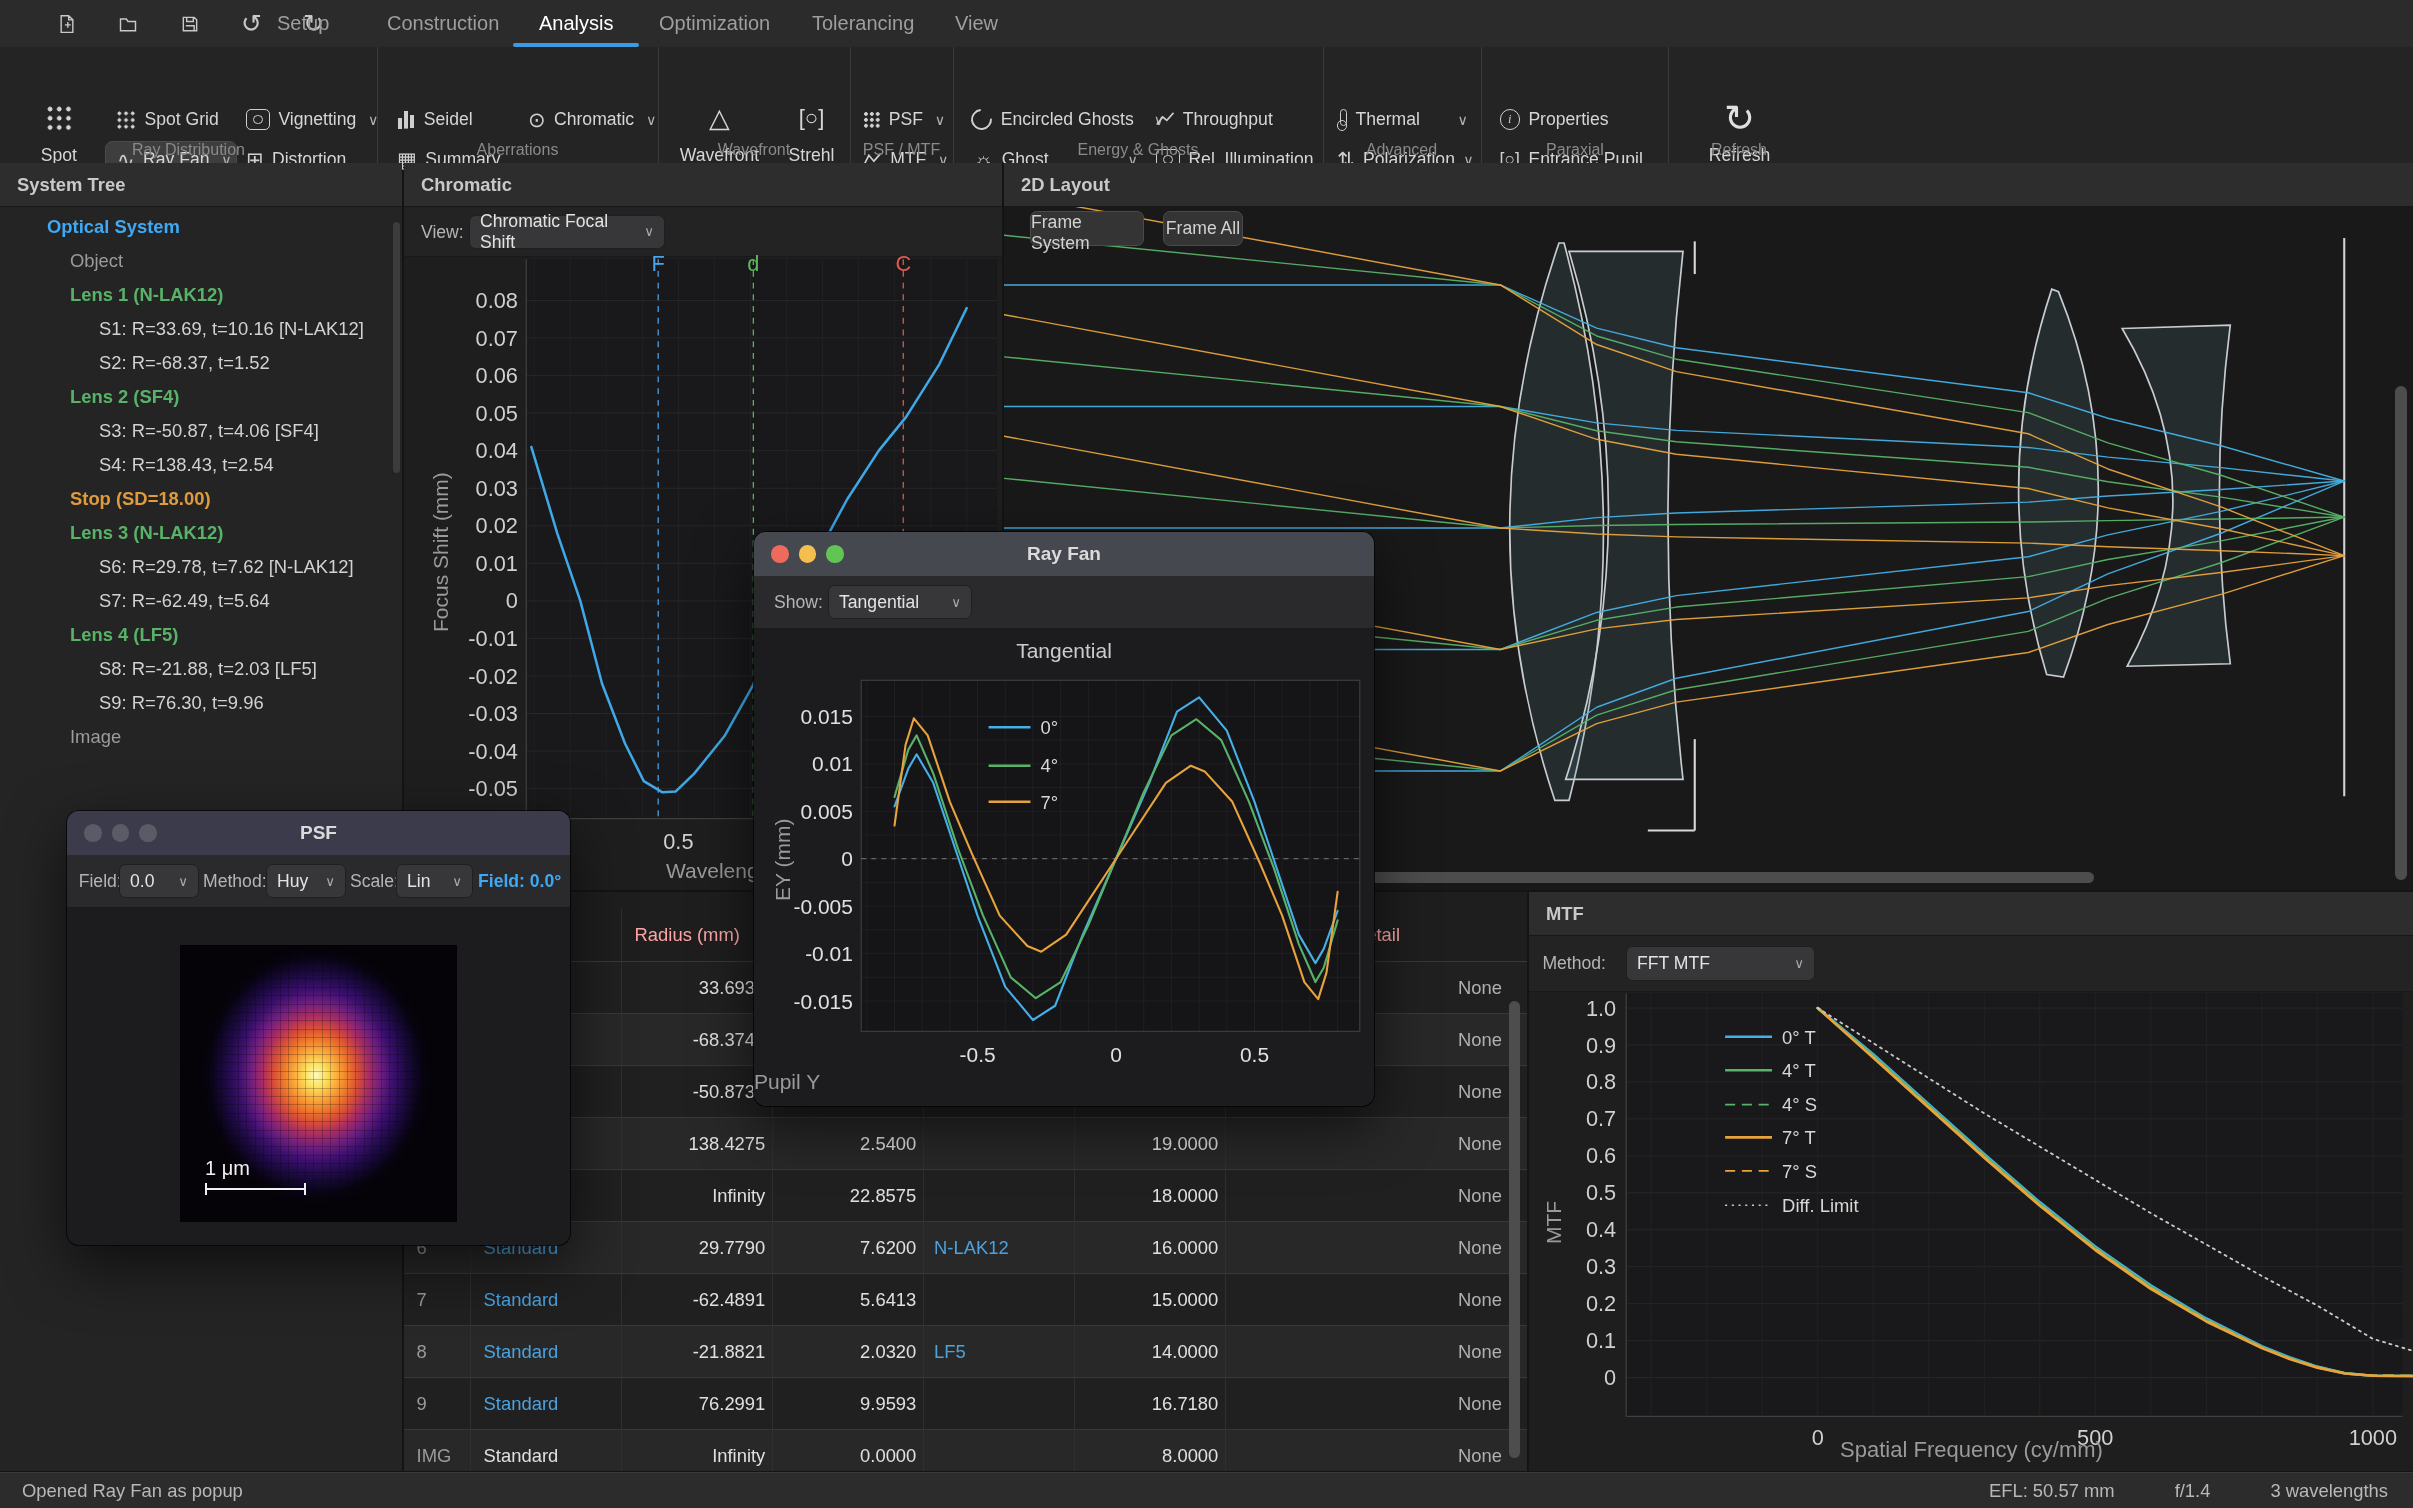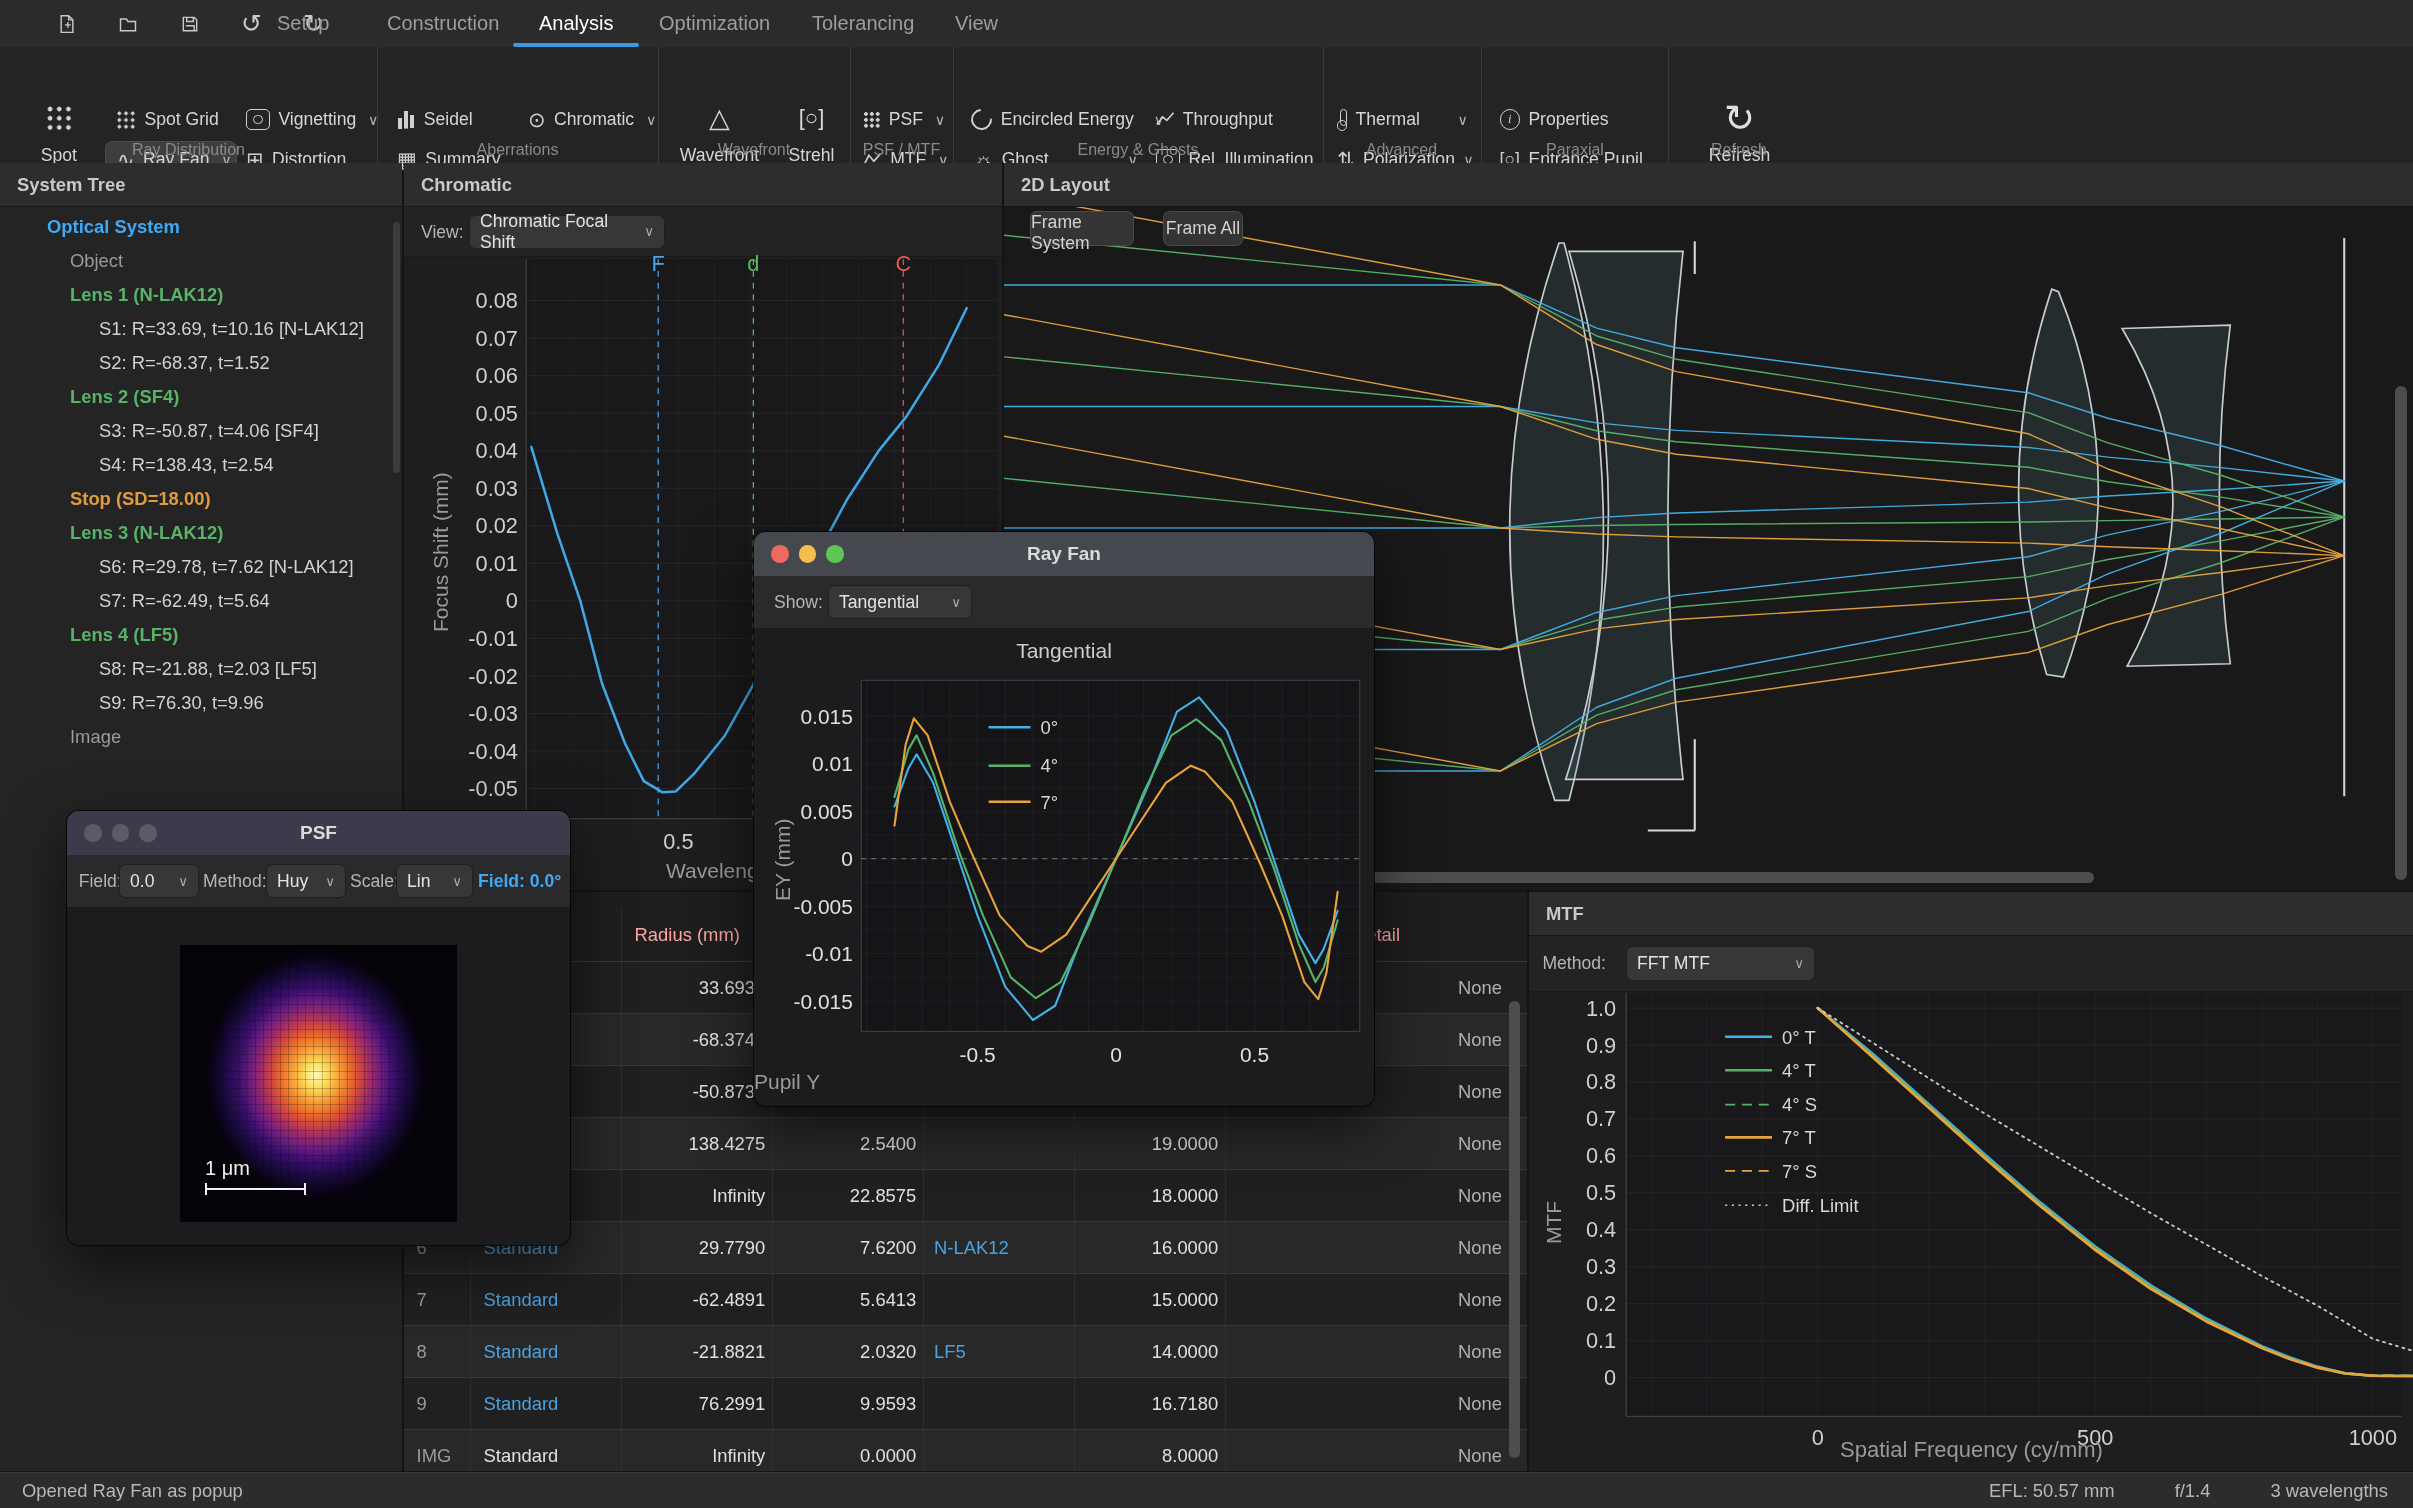--- a/index.html
+++ b/index.html
@@ -216,21 +216,21 @@
           </svg>
         <span>MTF</span>
         <span class="chev">∨</span>
       </div>
       <div class="glabel">PSF / MTF</div>
     </div>
 
     <div class="rgroup" style="left:953px;width:370px">
       <div class="rit r1" style="left:18.4px">
         <span class="ic-arc"></span>
-        <span>Encircled Energy</span>
+        <span>Encircled Ghosts</span>
         <span class="chev" style="margin-left:11.7px">∨</span>
       </div>
       <div class="rit r1" style="left:203px">
         <svg width="18.4" height="17" viewBox="0 0 22 20">
             <polyline points="1,16 8,7 13,11 21,2" fill="none" stroke="#cfcfcf" stroke-width="2"></polyline>
           </svg>
         <span>Throughput</span>
       </div>
       <div class="rit r2" style="left:21px;width:164px">
         <span class="gl">☼</span>
@@ -400,21 +400,21 @@
           <polyline points="0.0,375.8 592.0,435.0 707.0,432.1 802.0,430.8 1222.0,427.9 1317.0,426.2 1452.0,424.3 1599.0,422.0" fill="none" stroke="#58b368" stroke-width="1.7" stroke-linejoin="round" stroke-linecap="round" opacity="0.95"></polyline>
           <polyline points="0.0,520.8 592.0,580.0 707.0,545.2 802.0,529.4 1222.0,493.1 1317.0,472.6 1452.0,450.4 1599.0,422.0" fill="none" stroke="#58b368" stroke-width="1.7" stroke-linejoin="round" stroke-linecap="round" opacity="0.95"></polyline>
           <polyline points="0.0,665.8 592.0,725.0 707.0,658.3 802.0,628.0 1222.0,558.4 1317.0,519.0 1452.0,476.5 1599.0,422.0" fill="none" stroke="#58b368" stroke-width="1.7" stroke-linejoin="round" stroke-linecap="round" opacity="0.95"></polyline>
           <polyline points="0.0,35.5 592.0,145.0 707.0,216.1 802.0,248.4 1222.0,322.6 1317.0,364.6 1452.0,409.9 1599.0,468.0" fill="none" stroke="#e8a33c" stroke-width="1.7" stroke-linejoin="round" stroke-linecap="round" opacity="0.95"></polyline>
           <polyline points="0.0,180.5 592.0,290.0 707.0,329.2 802.0,347.0 1222.0,387.9 1317.0,411.0 1452.0,436.0 1599.0,468.0" fill="none" stroke="#e8a33c" stroke-width="1.7" stroke-linejoin="round" stroke-linecap="round" opacity="0.95"></polyline>
           <polyline points="0.0,325.5 592.0,435.0 707.0,442.3 802.0,445.6 1222.0,453.1 1317.0,457.4 1452.0,462.1 1599.0,468.0" fill="none" stroke="#e8a33c" stroke-width="1.7" stroke-linejoin="round" stroke-linecap="round" opacity="0.95"></polyline>
           <polyline points="0.0,470.5 592.0,580.0 707.0,555.4 802.0,544.2 1222.0,518.4 1317.0,503.8 1452.0,488.2 1599.0,468.0" fill="none" stroke="#e8a33c" stroke-width="1.7" stroke-linejoin="round" stroke-linecap="round" opacity="0.95"></polyline>
           <polyline points="0.0,615.5 592.0,725.0 707.0,668.5 802.0,642.8 1222.0,583.6 1317.0,550.2 1452.0,514.3 1599.0,468.0" fill="none" stroke="#e8a33c" stroke-width="1.7" stroke-linejoin="round" stroke-linecap="round" opacity="0.95"></polyline>
         </svg>
       <div class="phead">2D Layout</div>
-      <div class="btn" style="left:26px;top:48px;width:104px;height:35px">Frame System</div>
+      <div class="btn" style="left:26px;top:48px;width:114px;height:35px">Frame System</div>
       <div class="btn" style="left:159px;top:48px;width:80px;height:35px">Frame All</div>
       <div class="sbar" style="left:17px;bottom:6.7px;width:1073px;height:11.7px"></div>
       <div class="sbar" style="left:1391px;top:223px;width:11.7px;height:494px"></div>
     </section>
 
     <section class="panel" style="left:404px;top:729px;width:1123px;height:579px">
       <div id="surface-table">
           <div class="trow hdr">
             <div class="tc c-h c-left">#</div>
             <div class="tc c-h c-left">Type</div>

